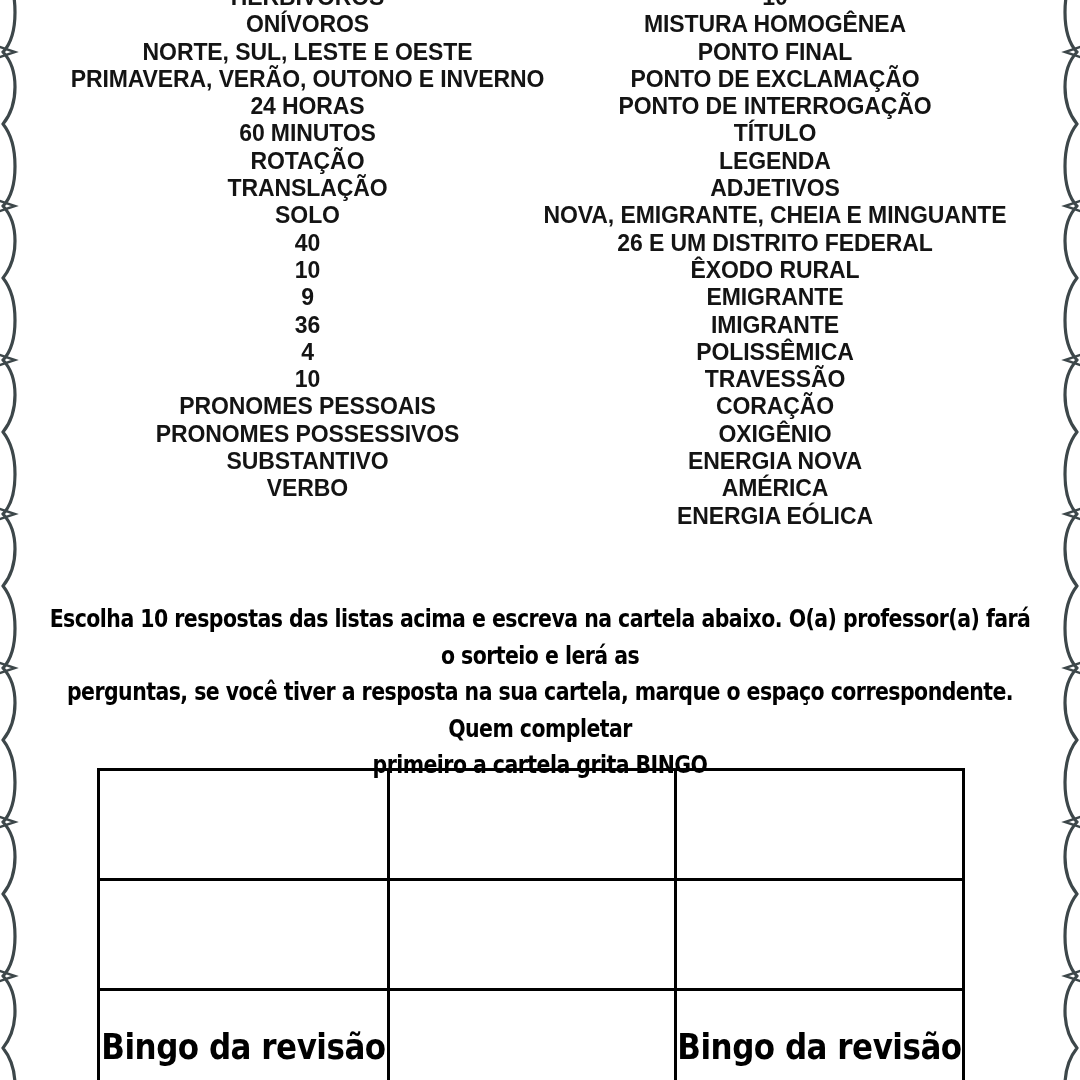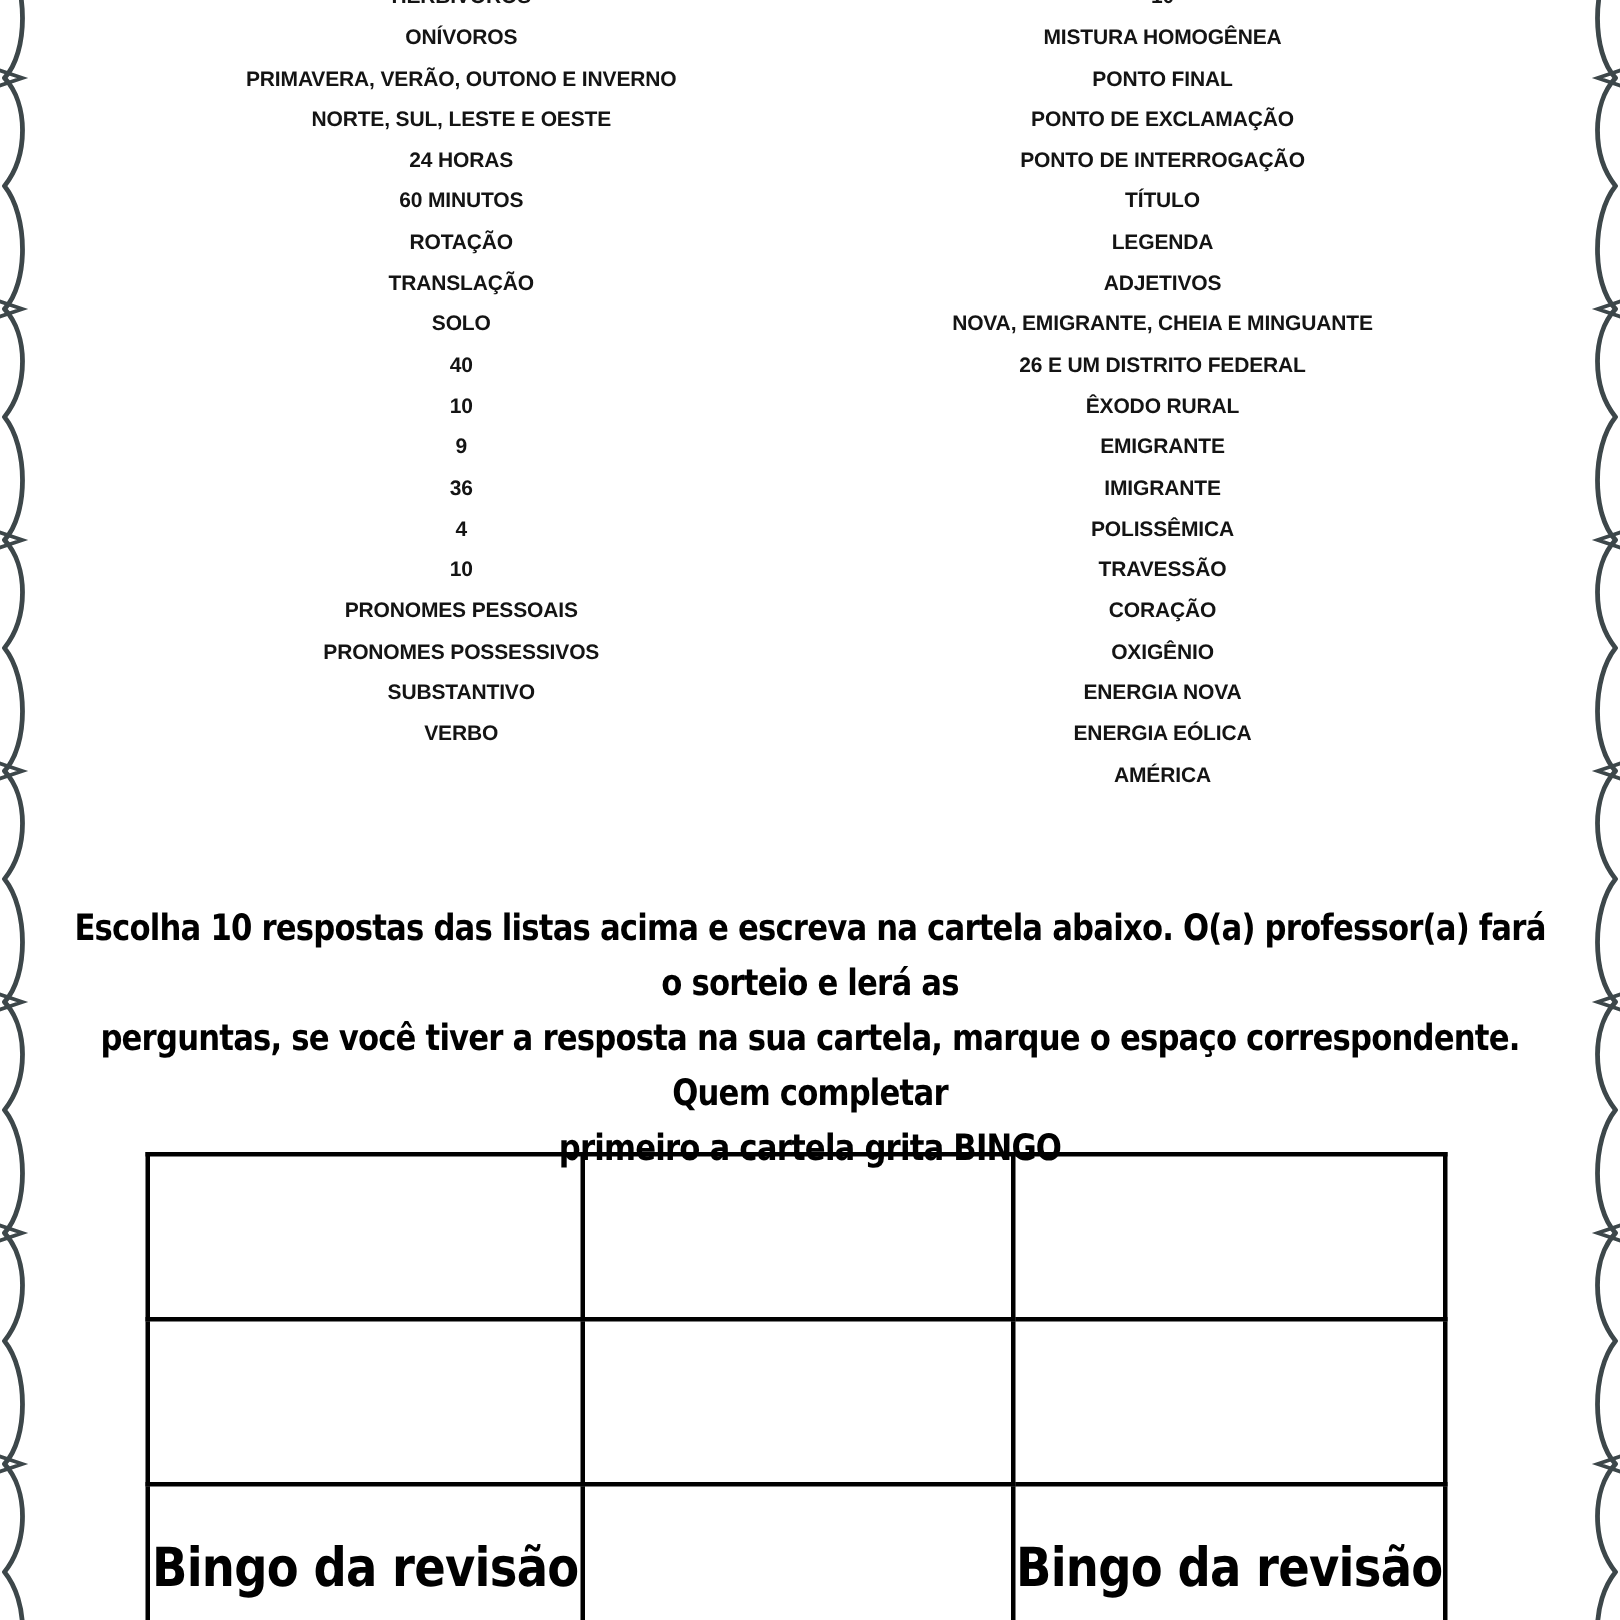--- a/index.html
+++ b/index.html
@@ -47,21 +47,21 @@
     position: absolute;
     top: -16px;
     text-align: center;
   }
   .list-col.col-left  { left: 60px;  width: 495px; }
   .list-col.col-right { left: 540px; width: 470px; }
 
   .list-item {
     font-family: "Liberation Sans", sans-serif;
     font-weight: bold;
-    font-size: 14px;
+    font-size: 23px;
     line-height: 27.3px;
     color: #141414;
     letter-spacing: -0.1px;
     white-space: nowrap;
   }
 
   
   #instructions {
     position: absolute;
     left: 48px;
@@ -157,22 +157,22 @@
         <path d="M0,990 L18,996 L0,1002"></path>
       </g>
     </g>
   </svg>
 
   <div id="lists">
 
     <div class="list-col col-left">
       <div class="list-item">HERBÍVOROS</div>
       <div class="list-item">ONÍVOROS</div>
+      <div class="list-item">NORTE, SUL, LESTE E OESTE</div>
       <div class="list-item">PRIMAVERA, VERÃO, OUTONO E INVERNO</div>
-      <div class="list-item">NORTE, SUL, LESTE E OESTE</div>
       <div class="list-item">24 HORAS</div>
       <div class="list-item">60 MINUTOS</div>
       <div class="list-item">ROTAÇÃO</div>
       <div class="list-item">TRANSLAÇÃO</div>
       <div class="list-item">SOLO</div>
       <div class="list-item">40</div>
       <div class="list-item">10</div>
       <div class="list-item">9</div>
       <div class="list-item">36</div>
       <div class="list-item">4</div>
@@ -195,22 +195,22 @@
       <div class="list-item">NOVA, EMIGRANTE, CHEIA E MINGUANTE</div>
       <div class="list-item">26 E UM DISTRITO FEDERAL</div>
       <div class="list-item">ÊXODO RURAL</div>
       <div class="list-item">EMIGRANTE</div>
       <div class="list-item">IMIGRANTE</div>
       <div class="list-item">POLISSÊMICA</div>
       <div class="list-item">TRAVESSÃO</div>
       <div class="list-item">CORAÇÃO</div>
       <div class="list-item">OXIGÊNIO</div>
       <div class="list-item">ENERGIA NOVA</div>
+      <div class="list-item">AMÉRICA</div>
       <div class="list-item">ENERGIA EÓLICA</div>
-      <div class="list-item">AMÉRICA</div>
     </div>
 
   </div>
 
   <div id="instructions">
     <div>Escolha 10 respostas das listas acima e escreva na cartela abaixo. O(a) professor(a) fará o sorteio e lerá as</div>
     <div>perguntas, se você tiver a resposta na sua cartela, marque o espaço correspondente. Quem completar</div>
     <div>primeiro a cartela grita BINGO</div>
   </div>
 

